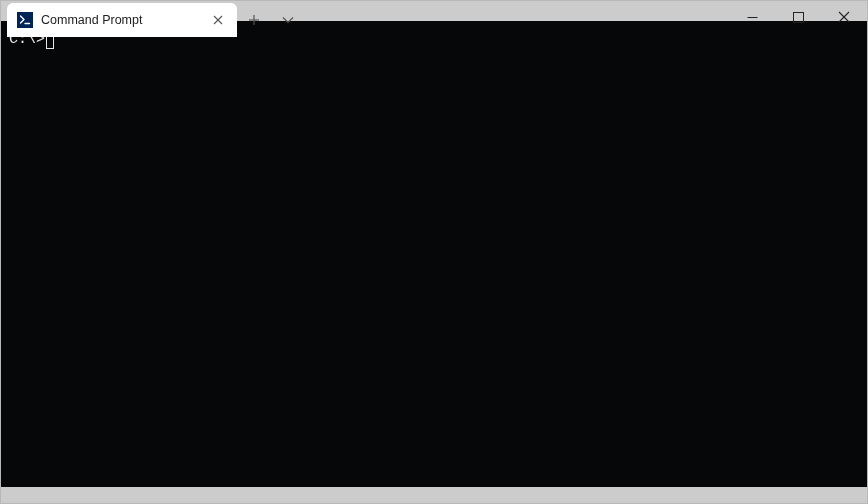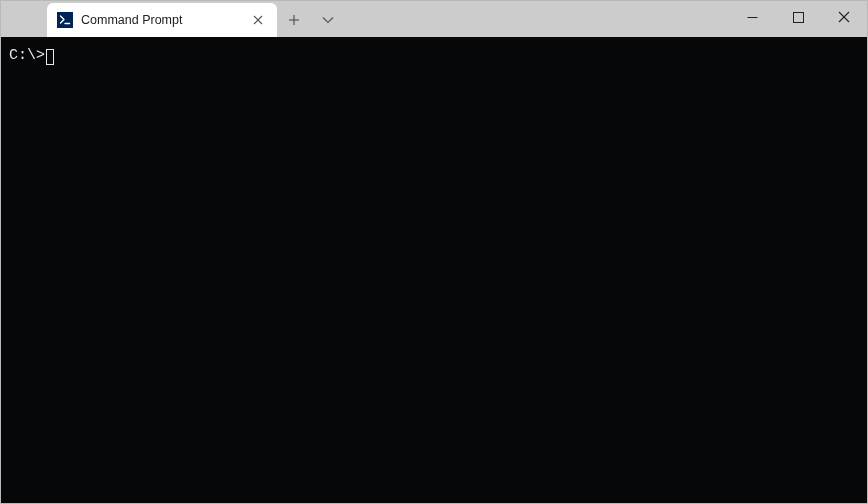--- a/index.html
+++ b/index.html
@@ -7,26 +7,25 @@
     margin: 0;
     padding: 0;
     width: 868px;
     height: 504px;
     font-family: "Segoe UI", Tahoma, sans-serif;
     background: #cccccc;
     overflow: hidden;
     border: 1px solid #b8b8b8;
   }
   .titlebar {
-    height: 36px;
+    height: 20px;
     background: #cccccc;
     display: flex;
     align-items: flex-start;
     position: relative;
-    padding-left: 40px;
   }
   .tab {
     height: 34px;
     margin-top: 2px;
     margin-left: 6px;
     background: #ffffff;
     border-top-left-radius: 6px;
     border-top-right-radius: 6px;
     display: flex;
     align-items: center;

